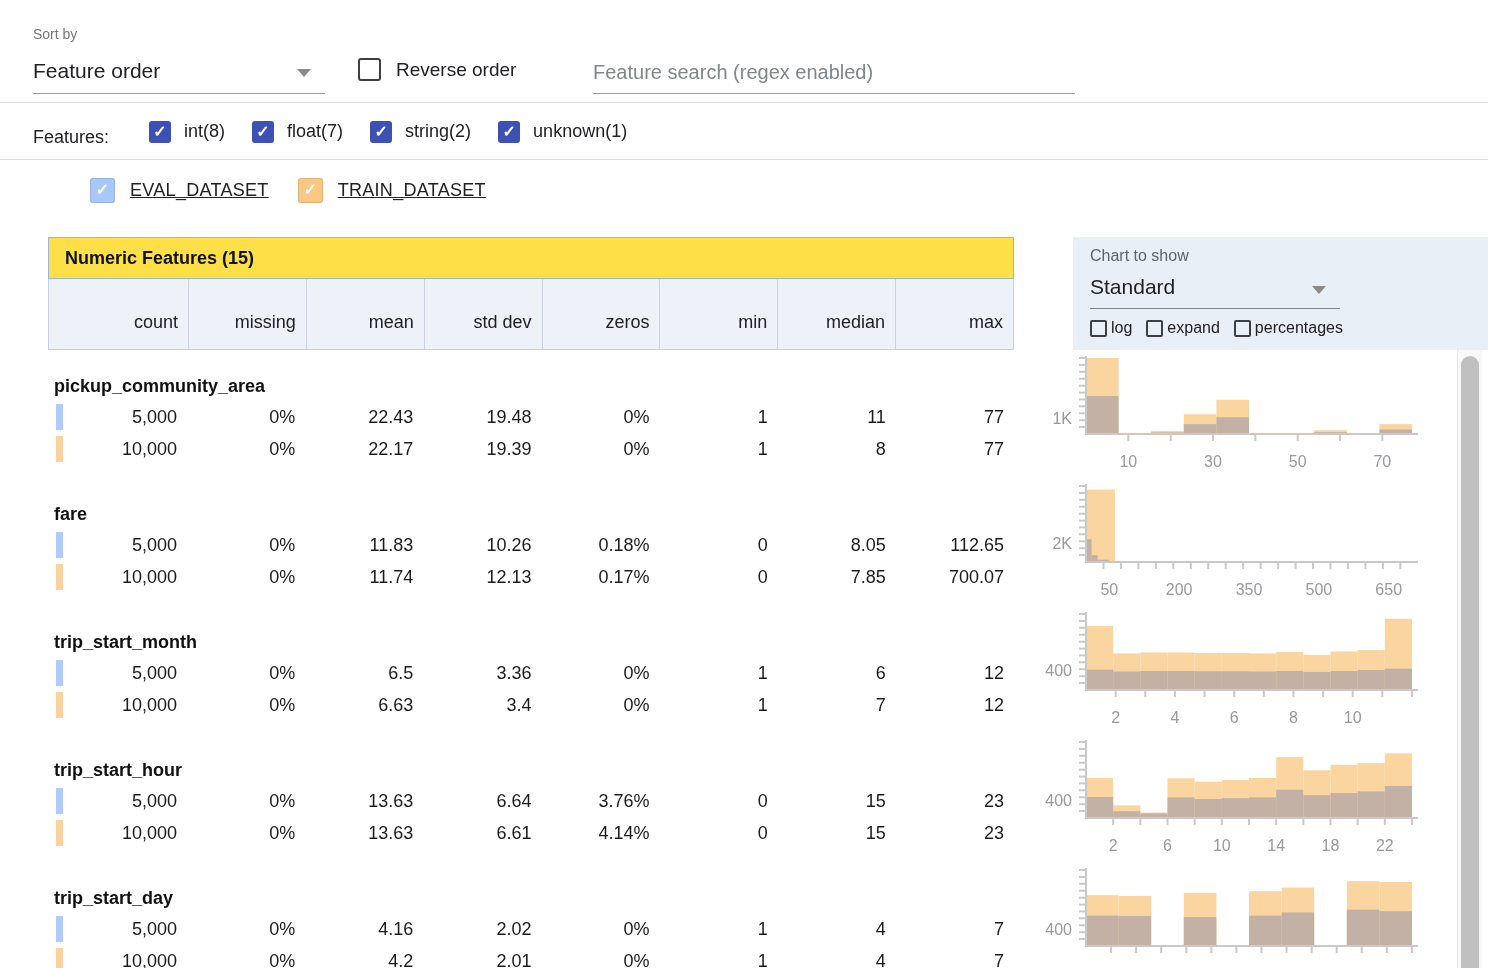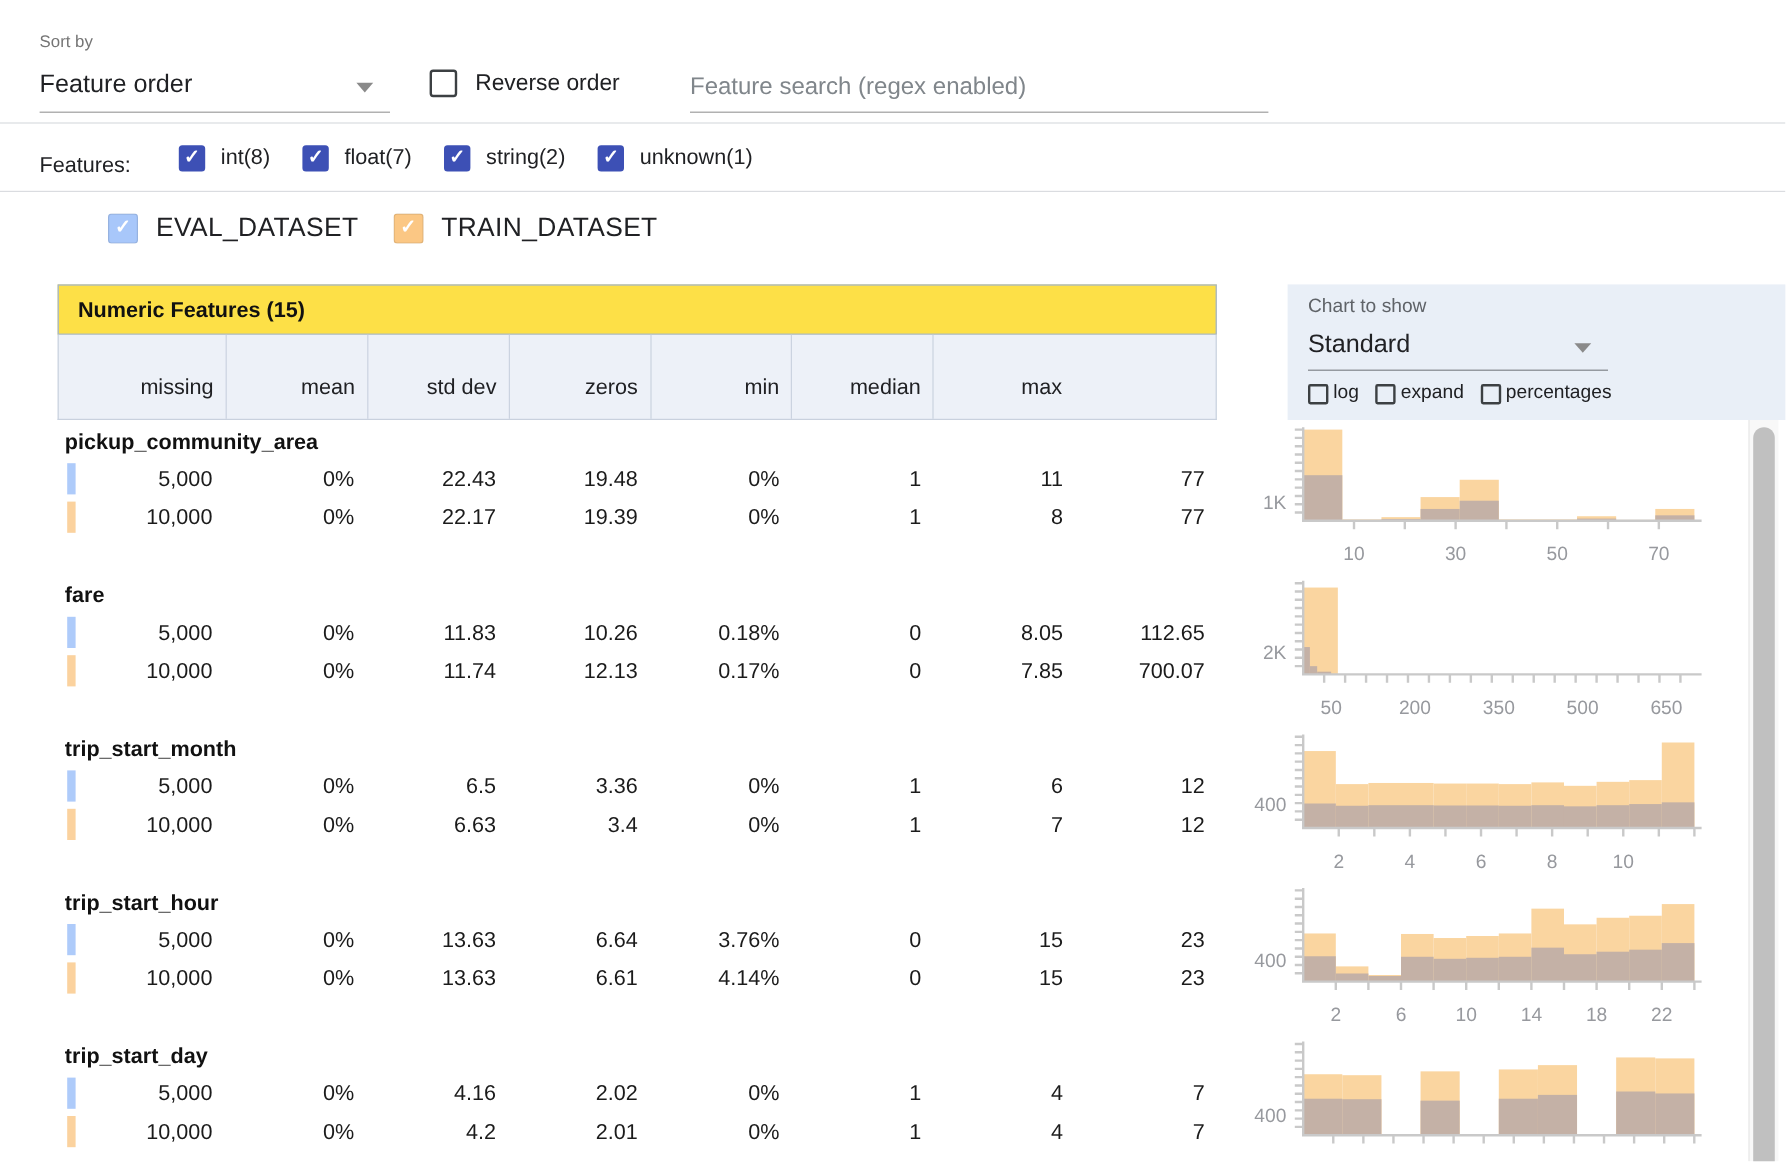--- a/index.html
+++ b/index.html
@@ -9,49 +9,49 @@
 
   
   .toolbar { position:absolute; left:0; top:0; width:1488px; height:103px; background:#fff; border-bottom:1px solid #dadce0; }
   .sortby-label { position:absolute; left:33px; top:26px; font-size:14px; color:#757575; }
   .sortby-select { position:absolute; left:33px; top:54px; width:292px; height:40px; cursor:pointer; border-bottom:1px solid #9e9e9e; }
   .sortby-select .val { font-size:21px; color:#202124; line-height:34px; }
   .caret { position:absolute; right:14px; top:15px; width:0; height:0;
     border-left:7px solid transparent; border-right:7px solid transparent; border-top:8px solid #8a8a8a; }
   .reverse-box { position:absolute; left:358px; top:58px; width:23px; height:23px; border:2px solid #3c4043; border-radius:3px; background:#fff; cursor:pointer; }
   .reverse-label { position:absolute; left:396px; top:59px; font-size:19px; color:#202124; }
-  .search-input { position:absolute; left:575px; top:52px; width:482px; height:42px; border:none; outline:none;
+  .search-input { position:absolute; left:593px; top:52px; width:482px; height:42px; border:none; outline:none;
     border-bottom:1px solid #9e9e9e; font-size:20px; font-family:"Liberation Sans",sans-serif; color:#202124; background:transparent; }
   .search-input::placeholder { color:#80868b; }
 
   
   .features-bar { position:absolute; left:0; top:104px; width:1488px; height:56px; border-bottom:1px solid #dadce0;
     display:flex; align-items:center; padding-left:33px; background:#fff; }
   .features-label { font-size:18px; margin-right:40px;margin-top:12px; }
   .ftype-item { display:flex; align-items:center; margin-right:27px; }
   .cb-indigo { width:22px; height:22px; border-radius:3px; display:flex; align-items:center; justify-content:center; cursor:pointer; }
   .cb-check { color:#fff; font-size:16px; font-weight:bold; line-height:1; }
   .ftype-item .lbl { font-size:18px; margin-left:13px; }
 
   
   .dataset-legend { position:absolute; left:0; top:168px; width:1488px; height:44px; display:flex; align-items:center; padding-left:90px; }
   .ds-item { display:flex; align-items:center; margin-right:29px; }
   .cb-ds { width:25px; height:25px; border-radius:3px; display:flex; align-items:center; justify-content:center;
     border:1px solid rgba(0,0,0,0.10); cursor:pointer; }
-  .ds-item .lbl { font-size:22px; margin-left:15px; letter-spacing:0.3px; }
+  .ds-item .lbl { font-size:18px; margin-left:15px; letter-spacing:0.3px;text-decoration:underline; }
 
   
   .table-col { position:absolute; left:48px; top:237px; width:966px; }
   .table-title { height:42px; background:#fde047; border:1px solid #9db3d8; font-weight:bold; font-size:18px;
     line-height:40px; padding-left:16px; color:#111; }
   .col-headers { height:71px; background:#edf1f8; border:1px solid #c9d1de; border-top:none;
     display:grid; grid-template-columns:139px repeat(7,1fr); }
   .hcell { display:flex; align-items:flex-end; justify-content:flex-end; padding:0 10px 16px 0; font-size:18px; color:#202124; }
   .hcell + .hcell { border-left:1px solid #cbd3e0; }
-  .feature-block { position:relative; height:128px; padding-top:5px; }
+  .feature-block { position:relative; height:128px; padding-top:23px; }
   .fname { font-weight:bold; font-size:18px; margin-left:6px; height:28px; line-height:26px; color:#111; }
   .frow { position:relative; height:32px; display:grid; grid-template-columns:139px repeat(7,1fr); }
   .swatch { position:absolute; left:8px; top:3px; width:7px; height:26px; }
   .fcell { text-align:right; padding-right:10px; font-size:18px; line-height:32px; color:#1b1b1b; }
 
   
   .chart-header { position:absolute; left:1073px; top:237px; width:466px; height:113px; background:#e9eff7; }
   .chart-show-label { position:absolute; left:17px; top:10px; font-size:16px; color:#5f6368; }
   .chart-select { position:absolute; left:17px; top:34px; width:250px; height:38px; cursor:pointer; border-bottom:1px solid #80868b; }
   .chart-select .val { font-size:21px; line-height:32px; color:#202124; }
@@ -125,20 +125,21 @@
         <span class="cb-ds" style="background: rgb(251, 199, 132);">
           <span class="cb-check">✓</span>
         </span>
         <span class="lbl">TRAIN_DATASET</span>
       </span>
     </div>
 
   <div class="table-col">
     <div class="table-title">Numeric Features (15)</div>
     <div class="col-headers" id="col-headers">
+        <div class="hcell">count</div>
         <div class="hcell">missing</div>
         <div class="hcell">mean</div>
         <div class="hcell">std dev</div>
         <div class="hcell">zeros</div>
         <div class="hcell">min</div>
         <div class="hcell">median</div>
         <div class="hcell">max</div>
       </div>
     <div id="feature-blocks">
         <div class="feature-block">

